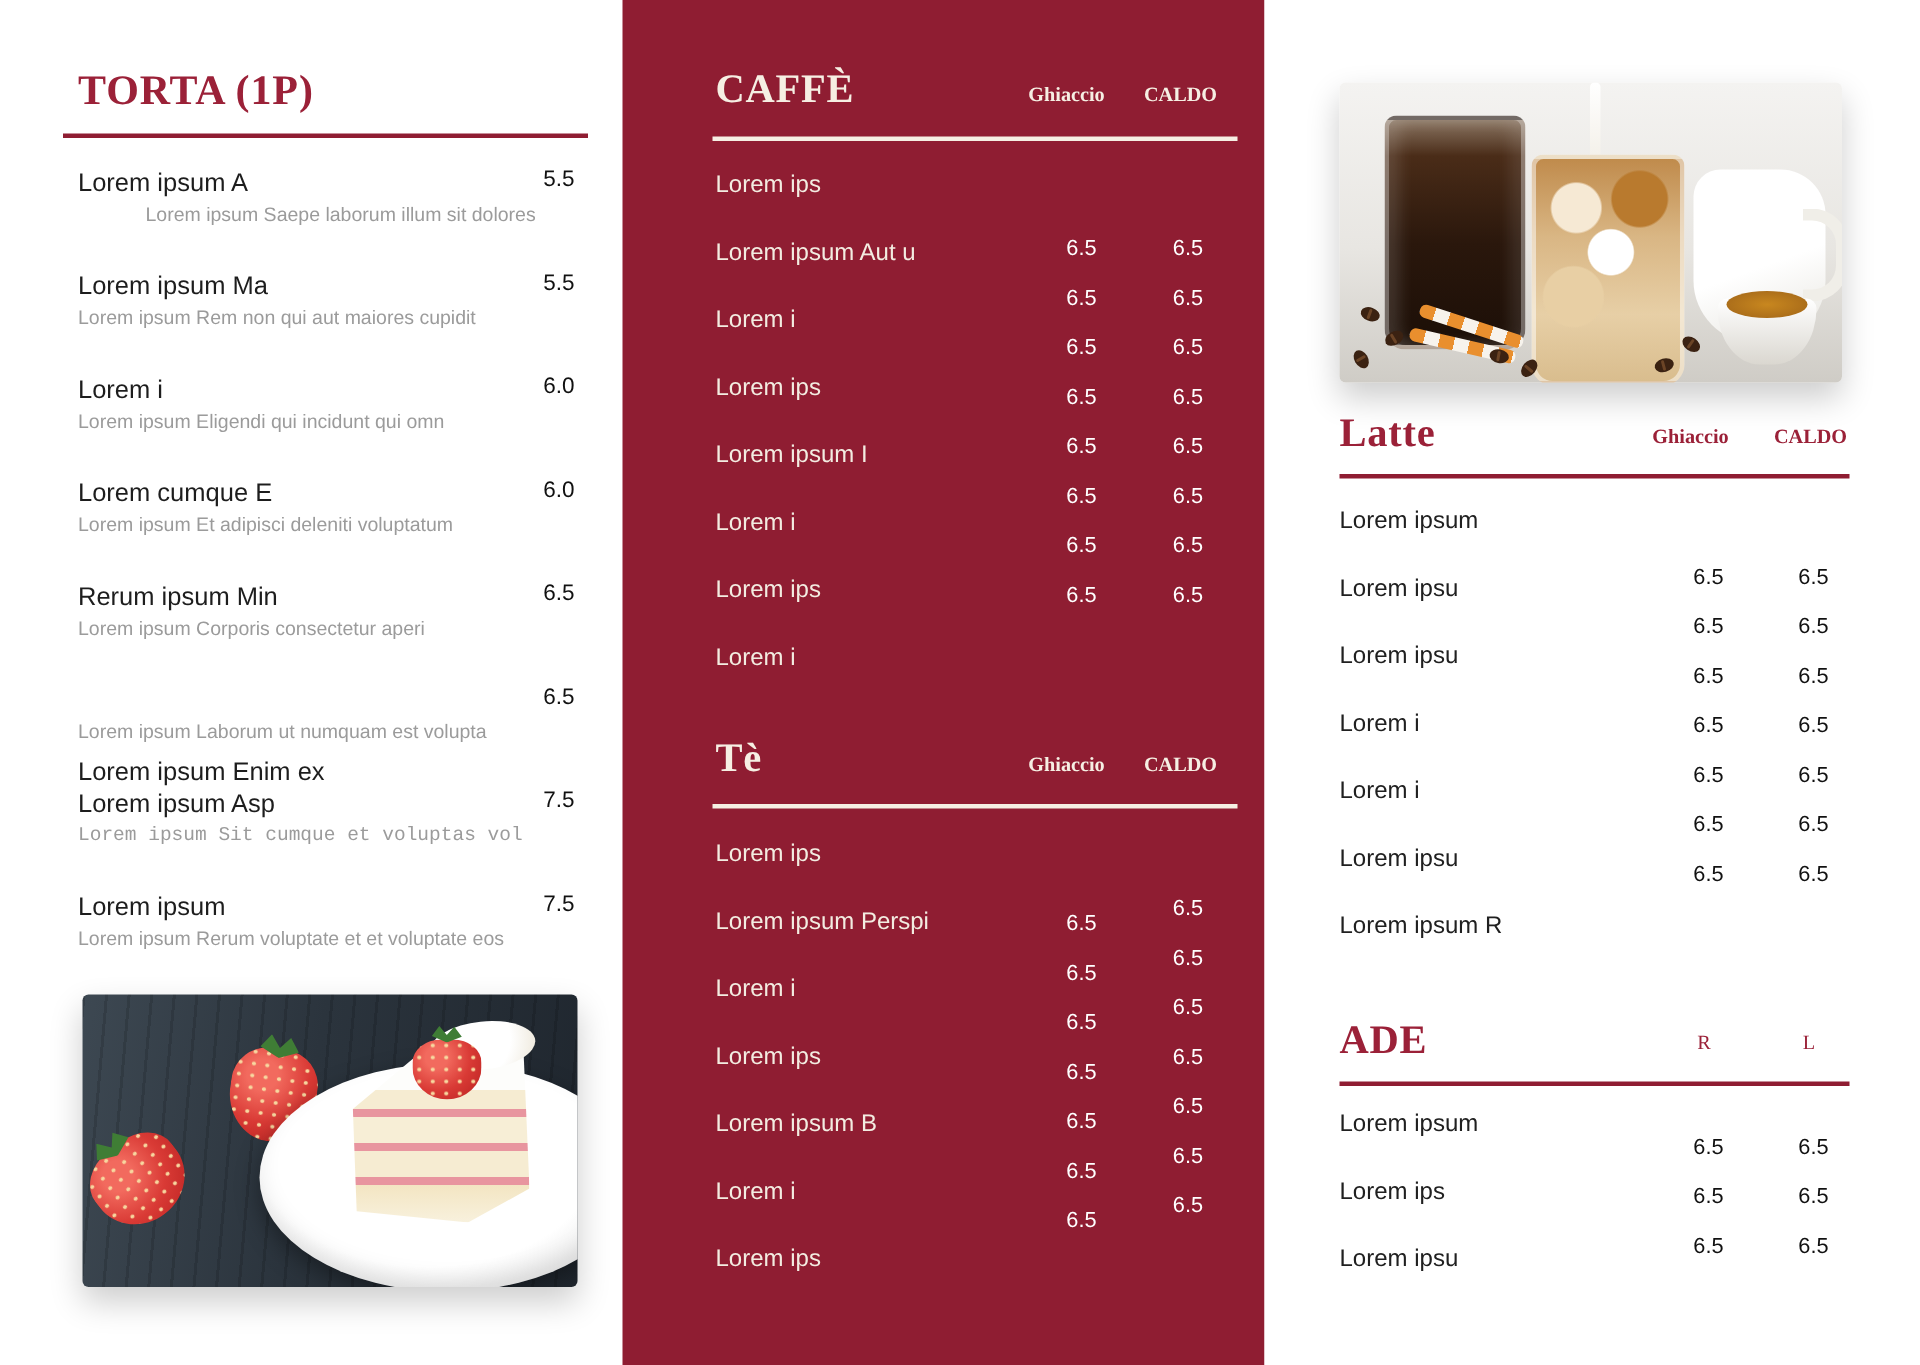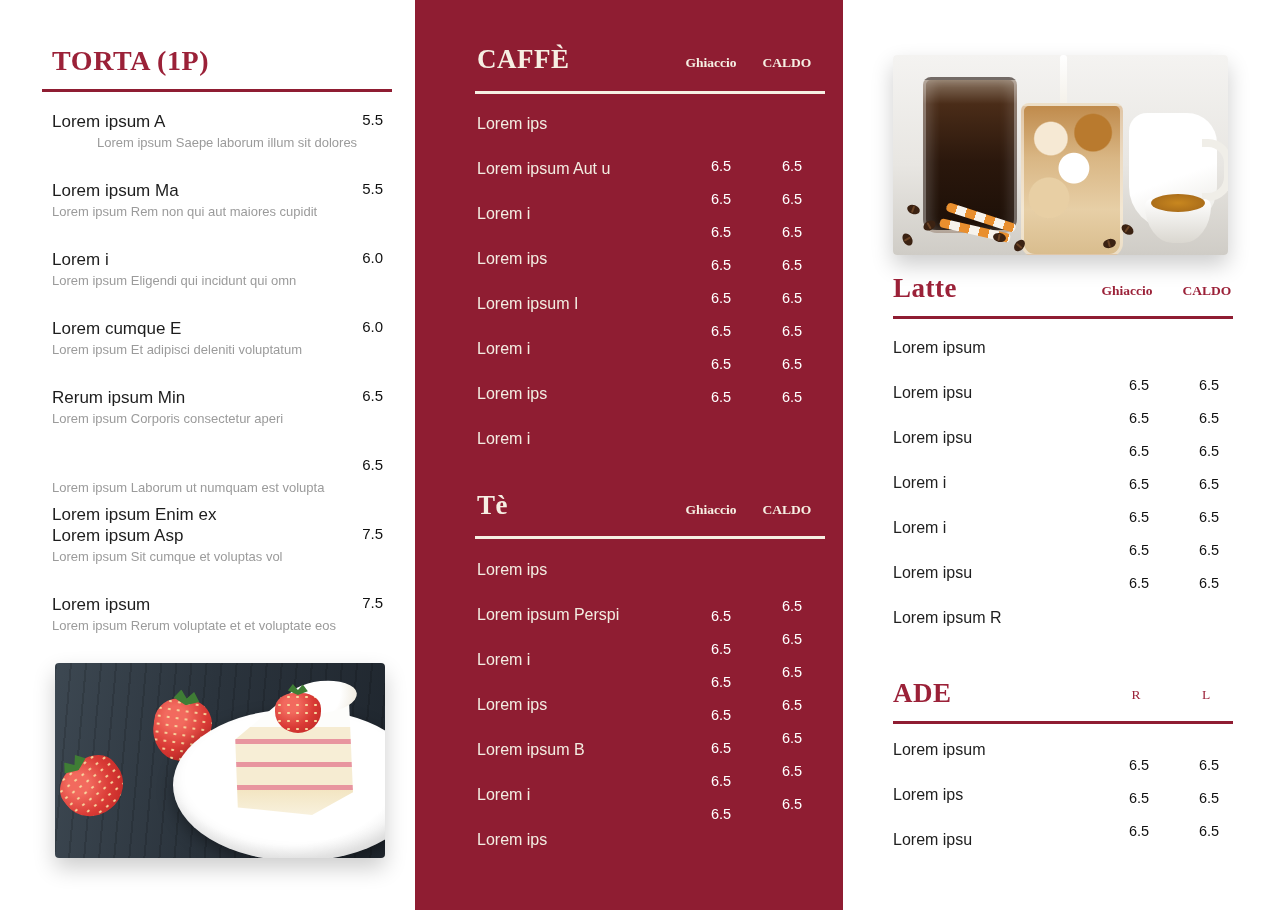--- a/index.html
+++ b/index.html
@@ -129,21 +129,21 @@
     <div style="position: absolute; left: 318px; top: 318px; width: 65px; text-align: right; font-size: 15px; color: rgb(17, 17, 17);">6.0</div>
     <div style="position: absolute; left: 52px; top: 342px; font-size: 13px; color: rgb(155, 155, 155);">Lorem ipsum Et adipisci deleniti voluptatum</div>
     <div style="position: absolute; left: 52px; top: 388px; font-size: 17px; color: rgb(29, 29, 29);">Rerum ipsum Min</div>
     <div style="position: absolute; left: 318px; top: 387px; width: 65px; text-align: right; font-size: 15px; color: rgb(17, 17, 17);">6.5</div>
     <div style="position: absolute; left: 52px; top: 411px; font-size: 13px; color: rgb(155, 155, 155);">Lorem ipsum Corporis consectetur aperi</div>
     <div style="position: absolute; left: 52px; top: 457px; font-size: 17px; color: rgb(29, 29, 29); margin-top: 48px;">Lorem ipsum Enim ex</div>
     <div style="position: absolute; left: 318px; top: 456px; width: 65px; text-align: right; font-size: 15px; color: rgb(17, 17, 17);">6.5</div>
     <div style="position: absolute; left: 52px; top: 480px; font-size: 13px; color: rgb(155, 155, 155);">Lorem ipsum Laborum ut numquam est volupta</div>
     <div style="position: absolute; left: 52px; top: 526px; font-size: 17px; color: rgb(29, 29, 29);">Lorem ipsum Asp</div>
     <div style="position: absolute; left: 318px; top: 525px; width: 65px; text-align: right; font-size: 15px; color: rgb(17, 17, 17);">7.5</div>
-    <div style="position: absolute; left: 52px; top: 549px; font-size: 13px; color: rgb(155, 155, 155);">Lorem ipsum Sit cumque et voluptas vol</div>
+    <div style="position: absolute; left: 52px; top: 549px; font-size: 13px; color: rgb(155, 155, 155); font-family: Liberation Mono, monospace;">Lorem ipsum Sit cumque et voluptas vol</div>
     <div style="position: absolute; left: 52px; top: 595px; font-size: 17px; color: rgb(29, 29, 29);">Lorem ipsum</div>
     <div style="position: absolute; left: 318px; top: 594px; width: 65px; text-align: right; font-size: 15px; color: rgb(17, 17, 17);">7.5</div>
     <div style="position: absolute; left: 52px; top: 618px; font-size: 13px; color: rgb(155, 155, 155);">Lorem ipsum Rerum voluptate et et voluptate eos</div>
   </div>
 
 <div id="mid-panel" class="panel">
     <div style="position: absolute; left: 62px; top: 44px; font-family: &quot;Liberation Serif&quot;, serif; font-weight: 700; font-size: 27px; letter-spacing: 0.5px; color: rgb(246, 239, 227);">CAFFÈ</div>
     <div style="position: absolute; left: 251px; top: 55px; width: 90px; text-align: center; font-family: &quot;Liberation Serif&quot;, serif; font-weight: 700; font-size: 13.5px; color: rgb(246, 239, 227);">Ghiaccio</div>
     <div style="position: absolute; left: 327px; top: 55px; width: 90px; text-align: center; font-family: &quot;Liberation Serif&quot;, serif; font-weight: 700; font-size: 13.5px; color: rgb(246, 239, 227);">CALDO</div>
     <div style="position: absolute; left: 60px; top: 91px; width: 350px; height: 3px; background: rgb(246, 239, 227);"></div>

